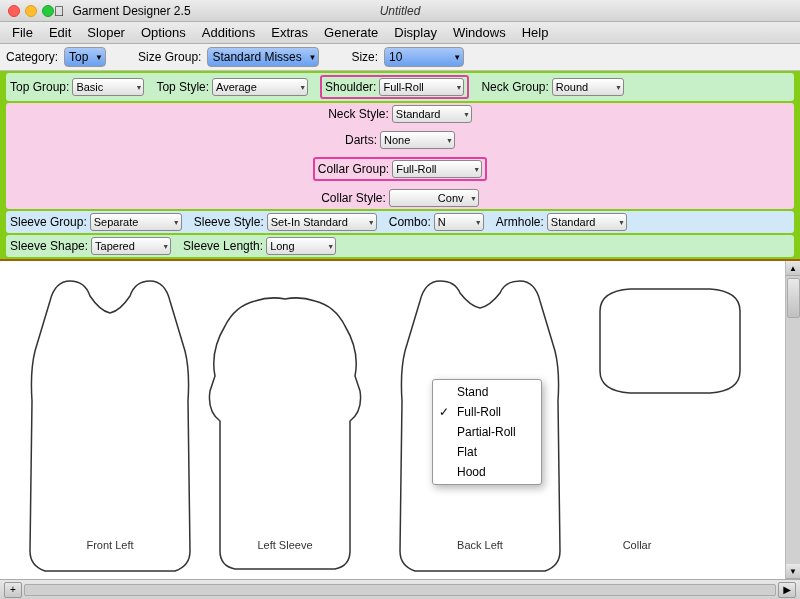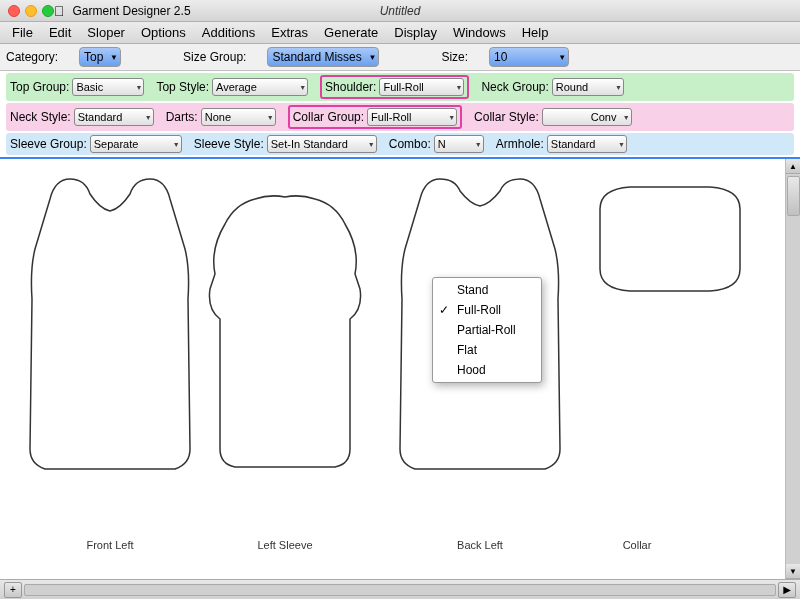--- a/index.html
+++ b/index.html
@@ -40,21 +40,21 @@
       border-radius: 3px;
     }
 
     
     #toolbar {
       background: #f0f0f0;
       padding: 3px 6px;
       border-bottom: 1px solid #c0c0c0;
       display: flex;
       align-items: center;
-      gap: 21px;
+      gap: 6px;
     }
     .toolbar-label { font-size: 12px; color: #000; white-space: nowrap; }
     .toolbar-select {
       font-size: 12px;
       border: 1px solid #999;
       border-radius: 4px;
       background: linear-gradient(to bottom, #fff, #e8e8e8);
       padding: 1px 16px 1px 4px;
       appearance: none;
       -webkit-appearance: none;
@@ -77,35 +77,35 @@
       color: #555;
     }
     .select-wrapper.blue-bg .toolbar-select {
       background: linear-gradient(to bottom, #a8c8f8, #6aa0f0);
       color: #000;
     }
     .select-wrapper.blue-bg::after { color: #000; }
 
     
     #form-area {
-      background: #ffffff;
+      background: #84cc16;
       padding: 2px 6px;
-      border-bottom: 2px solid #3b82f6;
+      border-bottom: 2px solid #a16207;
     }
     .form-row {
       display: flex;
       align-items: center;
       gap: 4px;
       margin-bottom: 2px;
     }
     .form-row:last-child { margin-bottom: 0; }
 
     
     .row-green { background: #c8f0c8; border-radius: 3px; padding: 2px 4px; }
-    .row-pink { background: #f8d0e8; border-radius: 3px; padding: 2px 4px; }
+    .row-pink { background: #f8d0e8; border-radius: 3px; padding: 2px 4px; flex-direction: column; }
     .row-blue { background: #d0e8f8; border-radius: 3px; padding: 2px 4px; }
 
     .field-group {
       display: flex;
       align-items: center;
       gap: 3px;
     }
     .field-label { font-size: 12px; white-space: nowrap; }
     .field-select {
       font-size: 11px;
@@ -416,20 +416,39 @@
       <div class="field-group">
         <span class="field-label">Armhole:</span>
         <div class="field-select-wrapper">
           <select class="field-select" style="width:80px;">
             <option>Standard</option>
           </select>
         </div>
       </div>
     </div>
 
+    <div class="form-row row-green">
+      <div class="field-group">
+        <span class="field-label">Sleeve Shape:</span>
+        <div class="field-select-wrapper">
+          <select class="field-select" style="width:80px;">
+            <option>Tapered</option>
+          </select>
+        </div>
+      </div>
+      <div class="sep"></div>
+      <div class="field-group">
+        <span class="field-label">Sleeve Length:</span>
+        <div class="field-select-wrapper">
+          <select class="field-select" style="width:70px;">
+            <option>Long</option>
+          </select>
+        </div>
+      </div>
+    </div>
 
   </div>
 
   <div id="canvas-wrapper" style="flex:1; position:relative; background:white; overflow:hidden;">
 
     <svg class="piece" style="left:20px; top:10px;" width="180" height="320" viewBox="0 0 180 320">
       <path d="M50,10 Q35,10 30,30 L15,80 Q10,100 12,130 L10,280 Q10,295 25,300 L155,300 Q170,295 170,280 L168,130 Q170,100 165,80 L150,30 Q145,10 130,10 Q115,10 110,25 Q100,40 90,42 Q80,40 70,25 Q65,10 50,10 Z" fill="none" stroke="#333" stroke-width="1.5"></path>
     </svg>
 
     <svg class="piece" style="left:205px; top:30px;" width="160" height="290" viewBox="0 0 160 290">

